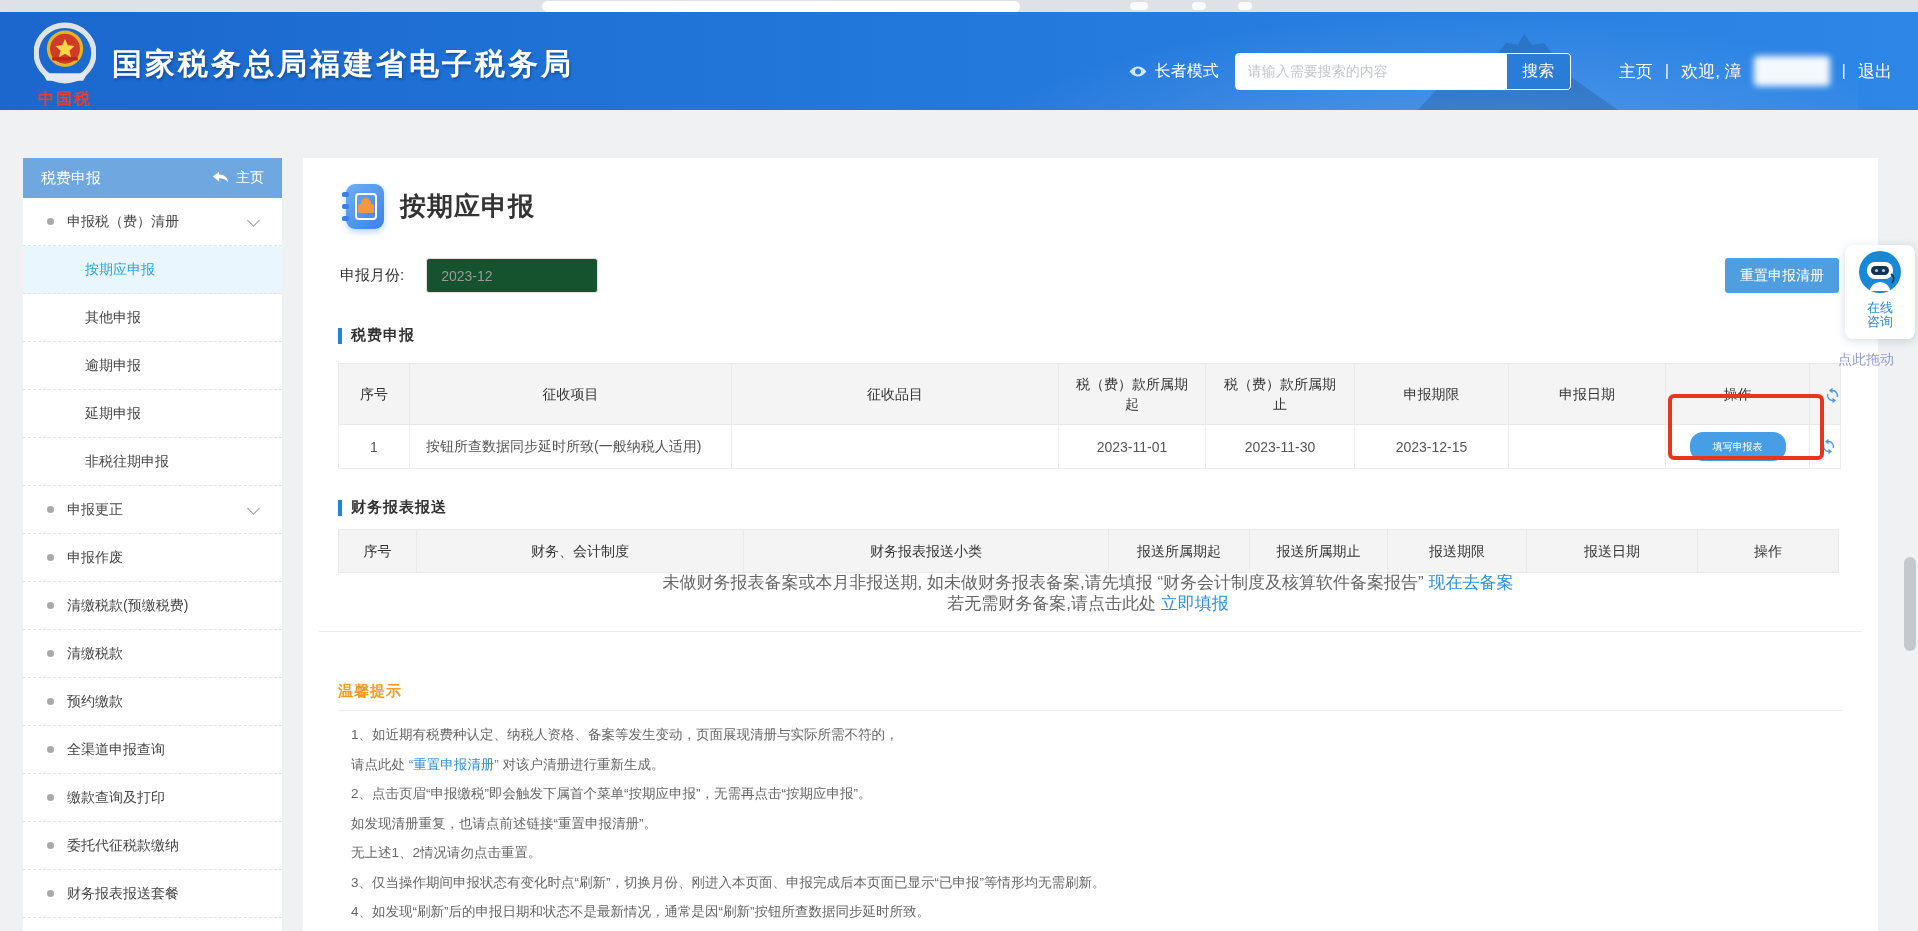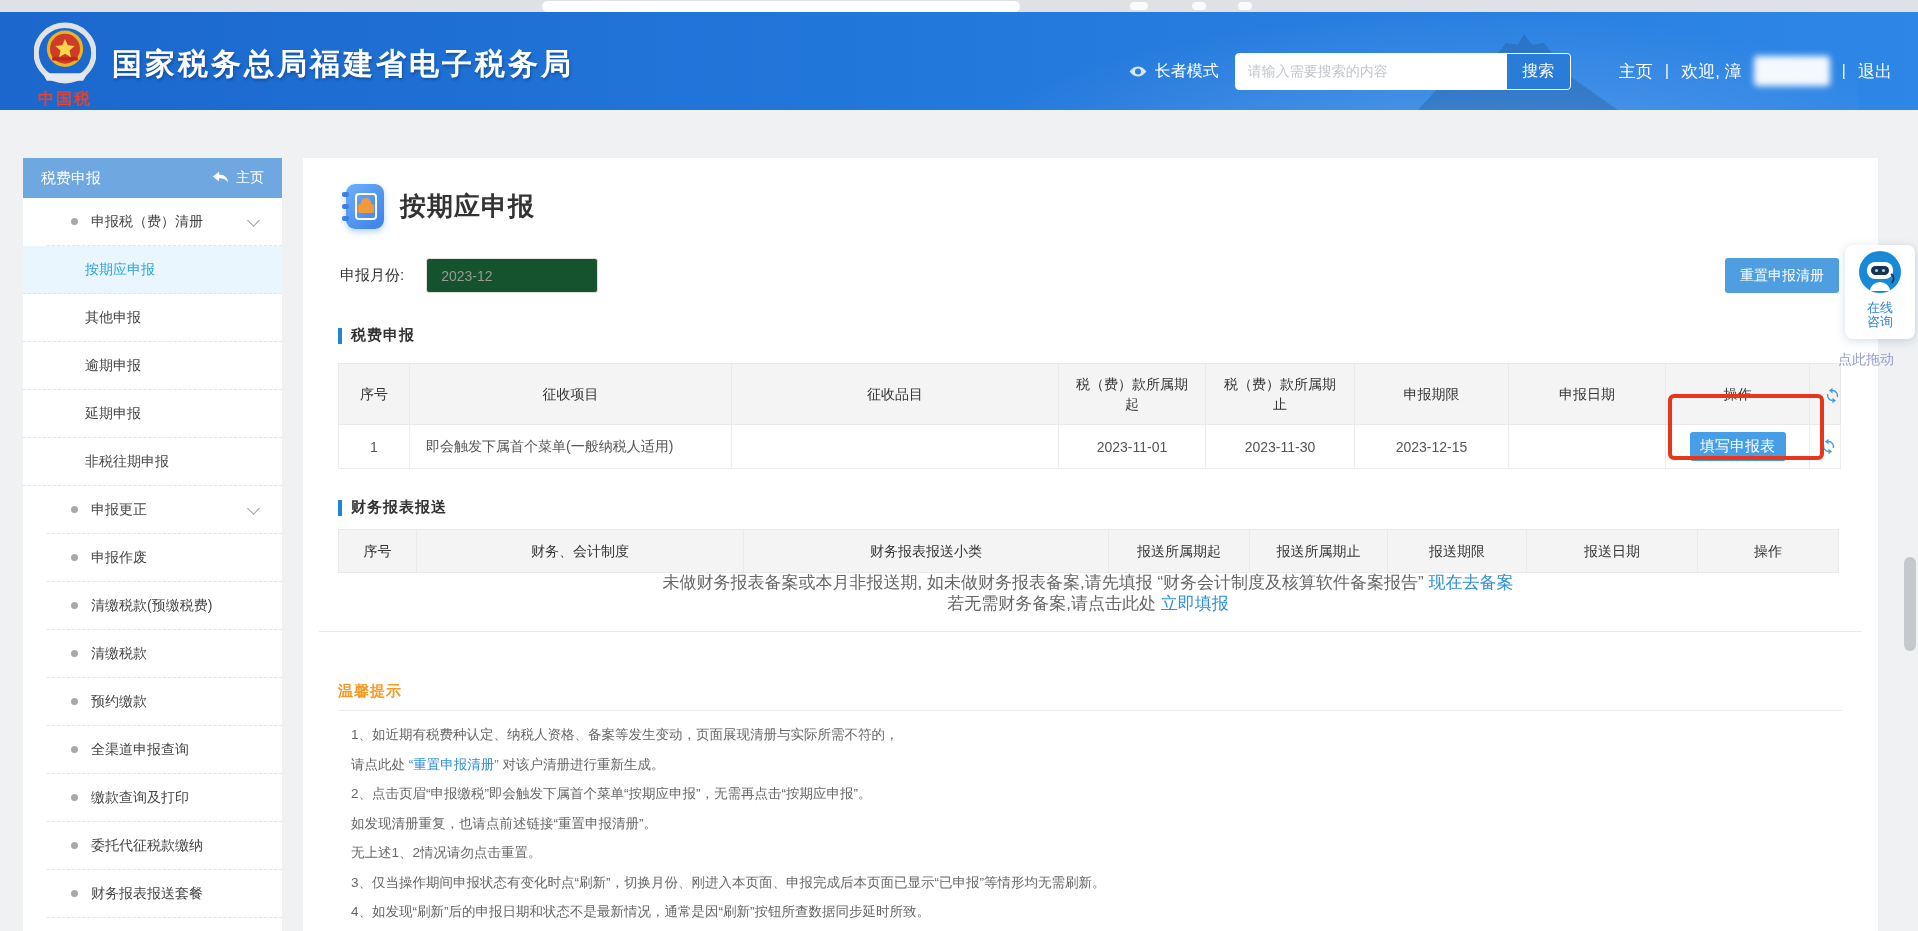--- a/index.html
+++ b/index.html
@@ -39,21 +39,21 @@
 
   
   .sidebar { position:absolute; left:23px; top:158px; width:259px; height:773px; background:#fff; }
   .sidebar-header { height:40px; background:#6fa7e1; color:#fff; display:flex; align-items:center;
     justify-content:space-between; padding:0 18px; }
   .sidebar-header .sh-title { font-size:15px; }
   .sh-home { display:flex; align-items:center; gap:7px; font-size:14px; cursor:pointer; }
   .menu { list-style:none; }
   .menu li { height:48px; display:flex; align-items:center; border-bottom:1px dashed #e4e4e4;
     font-size:14px; color:#454545; cursor:pointer; position:relative; }
-  .menu li.group, .menu li.plain { padding-left:24px;margin-left:24px; }
+  .menu li.group, .menu li.plain { padding-left:24px; }
   .menu li.sub { padding-left:62px; }
   .menu li.active { background:#e9f6fe; color:#2aa2df; }
   .bullet { width:7px; height:7px; border-radius:50%; background:#a9a9a9; margin-right:13px; flex:0 0 auto; }
   .chevron-down { position:absolute; right:24px; top:18px; width:9px; height:9px;
     border-right:1.6px solid #9a9a9a; border-bottom:1.6px solid #9a9a9a; transform:rotate(45deg); }
 
   
   .card { position:absolute; left:303px; top:158px; width:1575px; height:773px; background:#fff; }
   .page-title-row { position:absolute; left:43px; top:26px; display:flex; align-items:center; gap:16px; }
   .doc-icon { position:relative; width:38px; height:45px; border-radius:9px;
@@ -81,22 +81,22 @@
   .tbl { position:absolute; left:35px; font-size:14px; color:#555; }
   .tbl th { background:#f4f4f5; border:1px solid #eaeaec; font-weight:normal; color:#333; text-align:center;
     line-height:1.45; padding:0 14px; }
   .tbl td { border:1px solid #ededee; text-align:center; padding:0 10px; background:#fff; }
   .tbl-tax { top:205px; width:1502px; }
   .tbl-tax th { height:61px; }
   .tbl-tax td { height:44px; }
   .td-left { text-align:left !important; padding-left:16px !important; }
   .tbl-fin { top:371px; width:1500px; }
   .tbl-fin th { height:43px; }
-  .fill-btn { width:96px; height:29px; background:#469fe6; color:#fff; border:none; border-radius:3px;
-    font-size:15px; cursor:pointer; font-family:"Liberation Sans",sans-serif; }
+  .fill-btn { width:96px; height:29px; background:#469fe6; color:#fff; border:none; border-radius:13px;
+    font-size:10px; cursor:pointer; font-family:"Liberation Sans",sans-serif; }
   .refresh-icon { display:inline-block; width:17px; height:17px; vertical-align:middle; cursor:pointer; }
 
   .annotation-box { position:absolute; left:1365px; top:236px; width:156px; height:66px;
     border:4px solid #e8361c; border-radius:6px; pointer-events:none; }
 
   .fin-notice { position:absolute; left:35px; top:414px; width:1500px; text-align:center;
     font-size:17px; color:#666; line-height:21px; }
   .link { color:#2f8fd6; cursor:pointer; text-decoration:none; }
   .panel-divider { position:absolute; left:16px; right:16px; top:473px; border-top:1px solid #ebebeb; }
 
@@ -285,21 +285,21 @@
           <svg class="refresh-icon" viewBox="0 0 24 24">
             <path fill="#4a9ae8" d="M12 4V1L7 5l5 4V6a6 6 0 0 1 5.7 7.9l1.9.6A8 8 0 0 0 12 4z"></path>
             <path fill="#4a9ae8" d="M12 18a6 6 0 0 1-5.7-7.9l-1.9-.6A8 8 0 0 0 12 20v3l5-4-5-4z"></path>
           </svg>
         </th>
       </tr>
     </thead>
     <tbody>
       <tr>
         <td>1</td>
-        <td class="td-left">即会触发下属首个菜单(一般纳税人适用)</td>
+        <td class="td-left">按钮所查数据同步延时所致(一般纳税人适用)</td>
         <td></td>
         <td>2023-11-01</td>
         <td>2023-11-30</td>
         <td>2023-12-15</td>
         <td></td>
         <td>
           <button class="fill-btn">填写申报表</button>
         </td>
         <td>
           <svg class="refresh-icon" viewBox="0 0 24 24">

